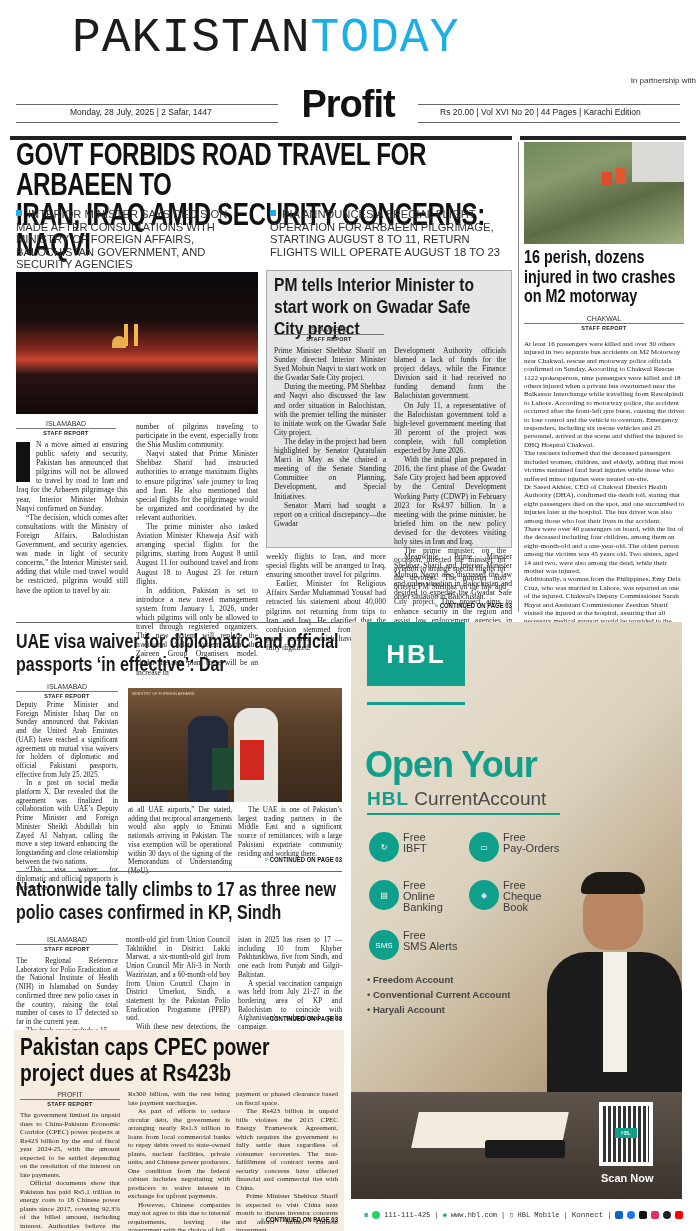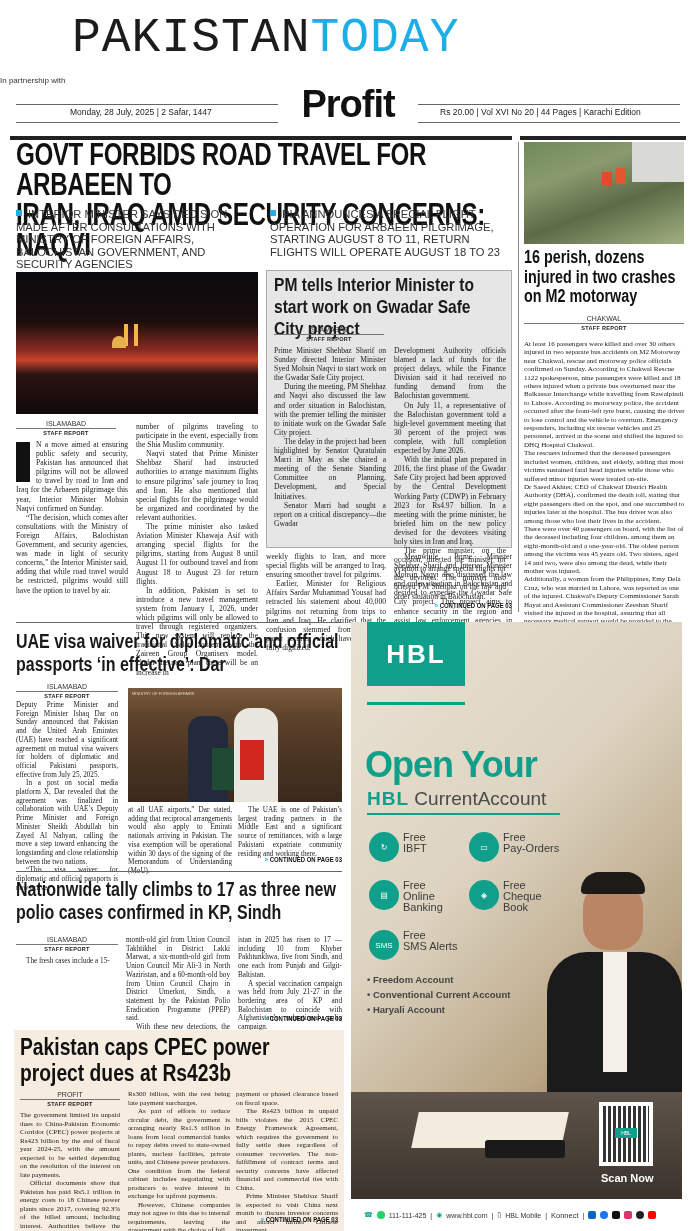--- a/index.html
+++ b/index.html
@@ -2,21 +2,21 @@
 <html><head>
 <meta charset="utf-8">
 <style>
 *{box-sizing:border-box;margin:0;padding:0}
 body{width:696px;height:1231px;background:#fff;font-family:"Liberation Serif",serif;color:#222;overflow:hidden;position:relative}
 .abs{position:absolute}
 .masthead{left:0;top:0;width:696px;height:128px}
 .logo{position:absolute;top:0;left:72px;font-family:Liberation Mono, monospace;font-size:48px;line-height:76px;letter-spacing:1px;white-space:nowrap}
 .logo .pk{color:#1c1c1c}
 .logo .td{color:#1eaee6}
-.partner{position:absolute;top:76px;left:0;width:696px;text-align:left;font-family:"Liberation Sans",sans-serif;font-size:8px;color:#333}
+.partner{position:absolute;top:76px;left:0;width:696px;text-align:right;font-family:"Liberation Sans",sans-serif;font-size:8px;color:#333}
 .profit{position:absolute;top:84px;left:0;width:696px;text-align:center;font-family:"Liberation Sans",sans-serif;font-weight:900;font-size:38px;line-height:40px;color:#111;letter-spacing:-1px}
 .dateline{position:absolute;top:107px;font-family:"Liberation Sans",sans-serif;font-size:8.5px;color:#222}
 .rule{position:absolute;height:1px;background:#666}
 .lead-bar{left:10px;top:136px;width:502px;height:4px;background:#222}
 .side-bar{left:520px;top:136px;width:166px;height:4px;background:#222}
 .headline-main{left:16px;top:140px;width:500px;font-family:"Liberation Sans",sans-serif;font-weight:900;font-size:31px;line-height:30px;color:#111;letter-spacing:-0.5px;transform:scaleX(0.78);transform-origin:left top;width:640px}
 .kicker{font-family:"Liberation Sans",sans-serif;font-size:11.2px;line-height:12.5px;color:#333;text-transform:uppercase}
 .kicker .sq{display:inline-block;width:6px;height:6px;background:#1eaee6;margin-right:6px;vertical-align:2px}
 .photo{background:#333;overflow:hidden}
 .byline{font-family:"Liberation Sans",sans-serif;text-align:center}
@@ -30,21 +30,21 @@
 .sub-h{font-family:"Liberation Sans",sans-serif;font-weight:bold;color:#1a1a1a;transform:scaleX(.82);transform-origin:left top}
 .drop{float:left;font-size:44px;line-height:36px;background:#111;color:#111;width:14px;height:40px;margin:2px 6px 0 0}
 .vrule{background:#888;width:1px}
 .ad{background:linear-gradient(135deg,#e9e2d4 0%,#ddd3c0 40%,#b9a585 70%,#6b5b48 100%);overflow:hidden}
 .hbl-logo{background:#0f9f8a;color:#fff;font-family:"Liberation Sans",sans-serif;font-weight:bold;letter-spacing:2px}
 .teal{color:#0f9f8a}
 .feat{position:absolute;font-family:"Liberation Sans",sans-serif;font-size:11px;line-height:11px;color:#3b3b3b}
 .feat .ic{position:absolute;left:0;top:0;width:30px;height:30px;border-radius:50%;background:#0f9f8a;color:#fff;font-size:8px;display:flex;align-items:center;justify-content:center}
 .feat .tx{position:absolute;left:34px;top:0;white-space:nowrap}
 .acct{font-family:"Liberation Sans",sans-serif;font-weight:bold;font-size:9.5px;line-height:15px;color:#444}
-.footer-bar{font-family:Liberation Sans, sans-serif;font-size:7px;color:#333;display:flex;align-items:center;gap:4px;white-space:nowrap}
+.footer-bar{font-family:Liberation Mono, monospace;font-size:7px;color:#333;display:flex;align-items:center;gap:4px;white-space:nowrap}
 .soc{display:inline-block;width:8px;height:8px;border-radius:2px}
 .cpec-box{background:#f6ede0}
 </style>
 </head>
 <body>
 
 <div class="abs masthead">
   <div class="logo">
     <span class="pk">PAKISTAN</span><span class="td">TODAY</span>
   </div>
@@ -170,20 +170,21 @@
   <span class="arr">»</span> <span>CONTINUED ON PAGE 03</span>
 </div>
 
 <div class="rule abs" style="left:16px;top:871px;width:326px"></div>
 <div class="abs sub-h" style="left:16px;top:878px;width:400px;font-size:19.5px;line-height:23px">Nationwide tally climbs to 17 as three new polio cases confirmed in KP, Sindh</div>
 <div class="abs byline" style="left:16px;top:936px;width:102px">
   <span class="city">ISLAMABAD</span>
   <span class="rep">STAFF REPORT</span>
 </div>
 <div class="abs body" style="left:16px;top:957px;width:102px;font-size:7.2px;line-height:8.7px">
+  <span>The Regional Reference Laboratory for Polio Eradication at the National Institute of Health (NIH) in Islamabad on Sunday confirmed three new polio cases in the country, raising the total number of cases to 17 detected so far in the current year.</span>
   <p>The fresh cases include a 15-</p>
 </div>
 <div class="abs body" style="left:126px;top:936px;width:104px;font-size:7.2px;line-height:8.7px">
   <span>month-old girl from Union Council Takhtikhel in District Lakki Marwat, a six-month-old girl from Union Council Mir Ali-3 in North Waziristan, and a 60-month-old boy from Union Council Chajro in District Umerkot, Sindh, a statement by the Pakistan Polio Eradication Programme (PPEP) said.</span>
   <p>With these new detections, the total number of polio cases in Pak-</p>
 </div>
 <div class="abs body" style="left:238px;top:936px;width:104px;font-size:7.2px;line-height:8.7px">
   <span>istan in 2025 has risen to 17 — including 10 from Khyber Pakhtunkhwa, five from Sindh, and one each from Punjab and Gilgit-Baltistan.</span>
   <p>A special vaccination campaign was held from July 21-27 in the bordering area of KP and Balochistan to coincide with Afghanistan’s subnational polio campaign.</p>
 </div>

